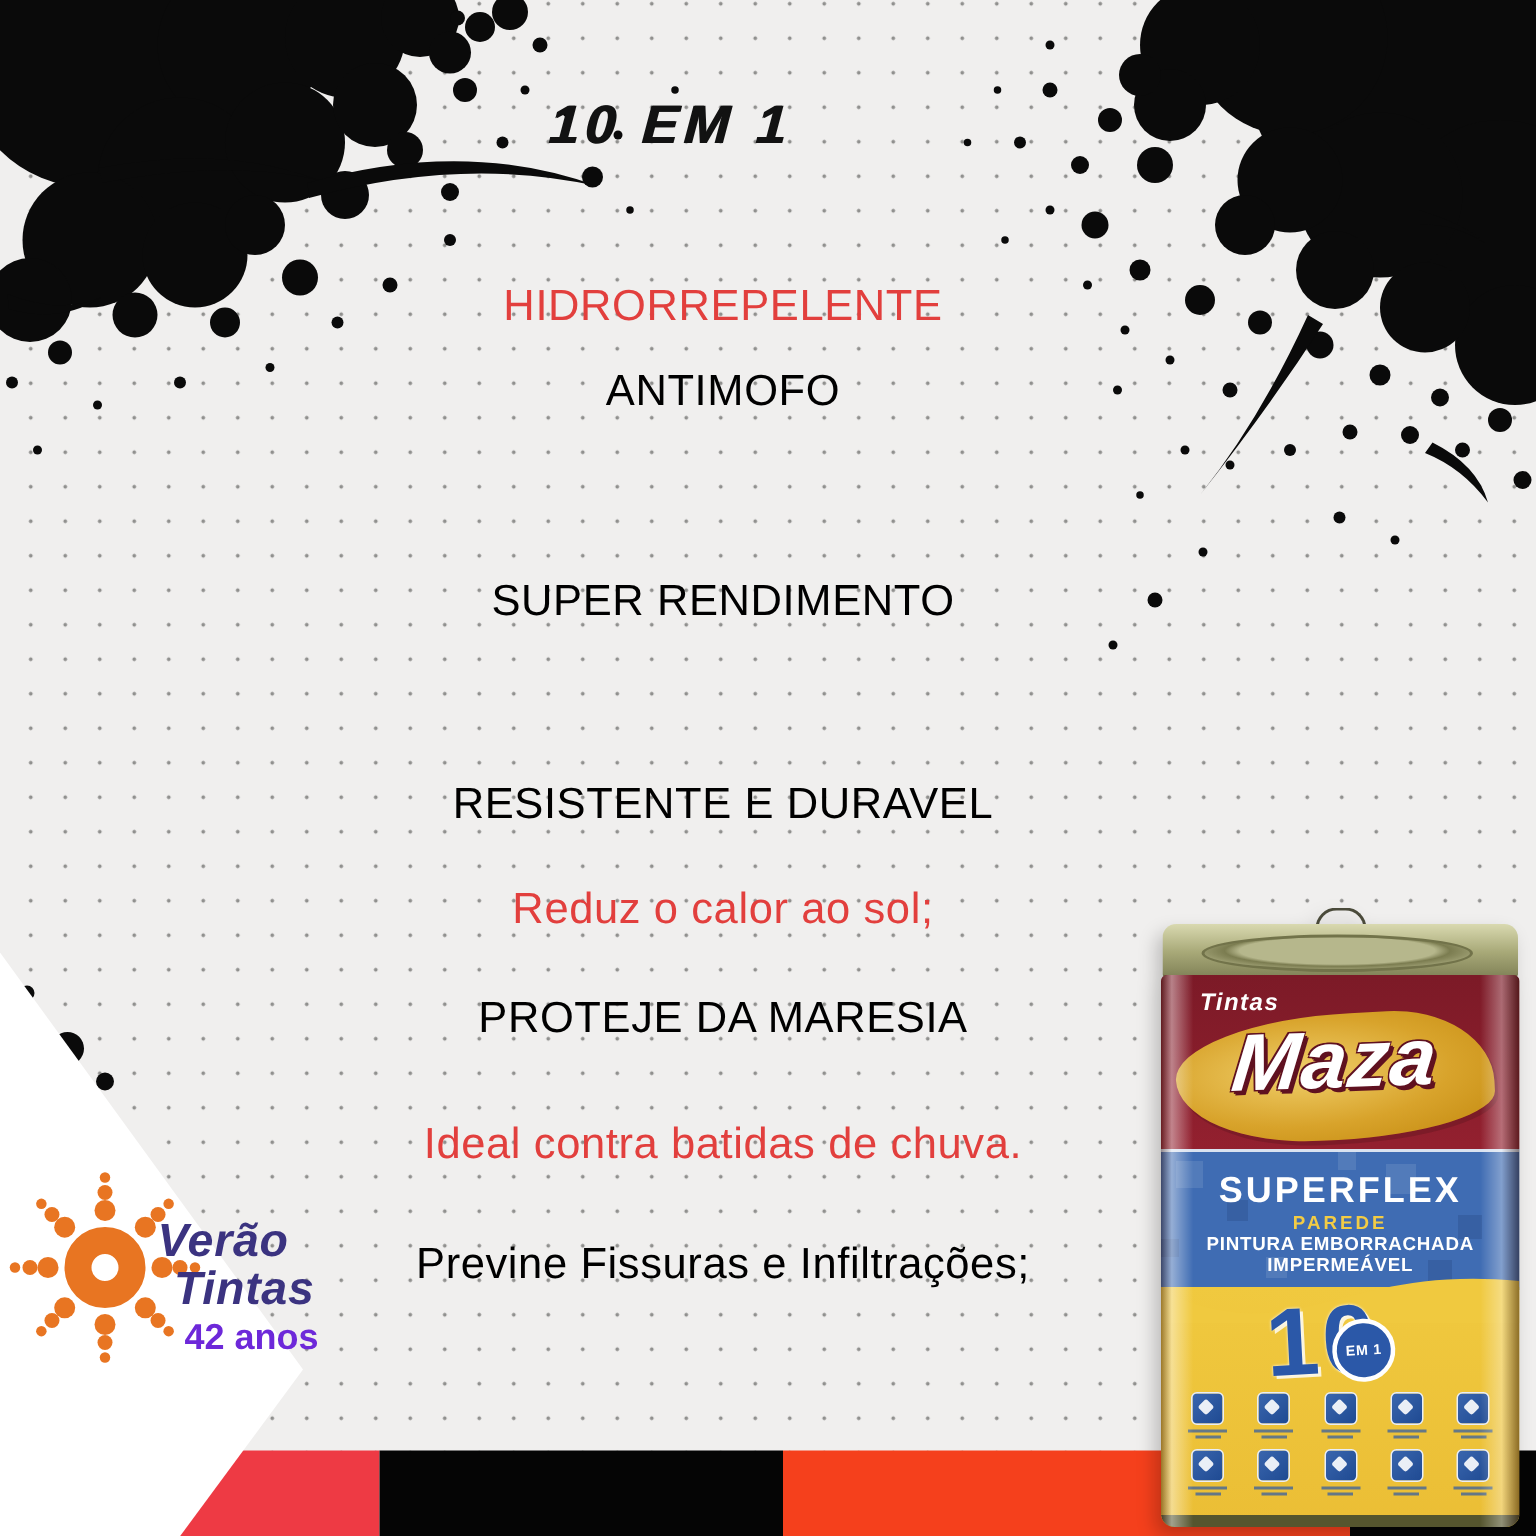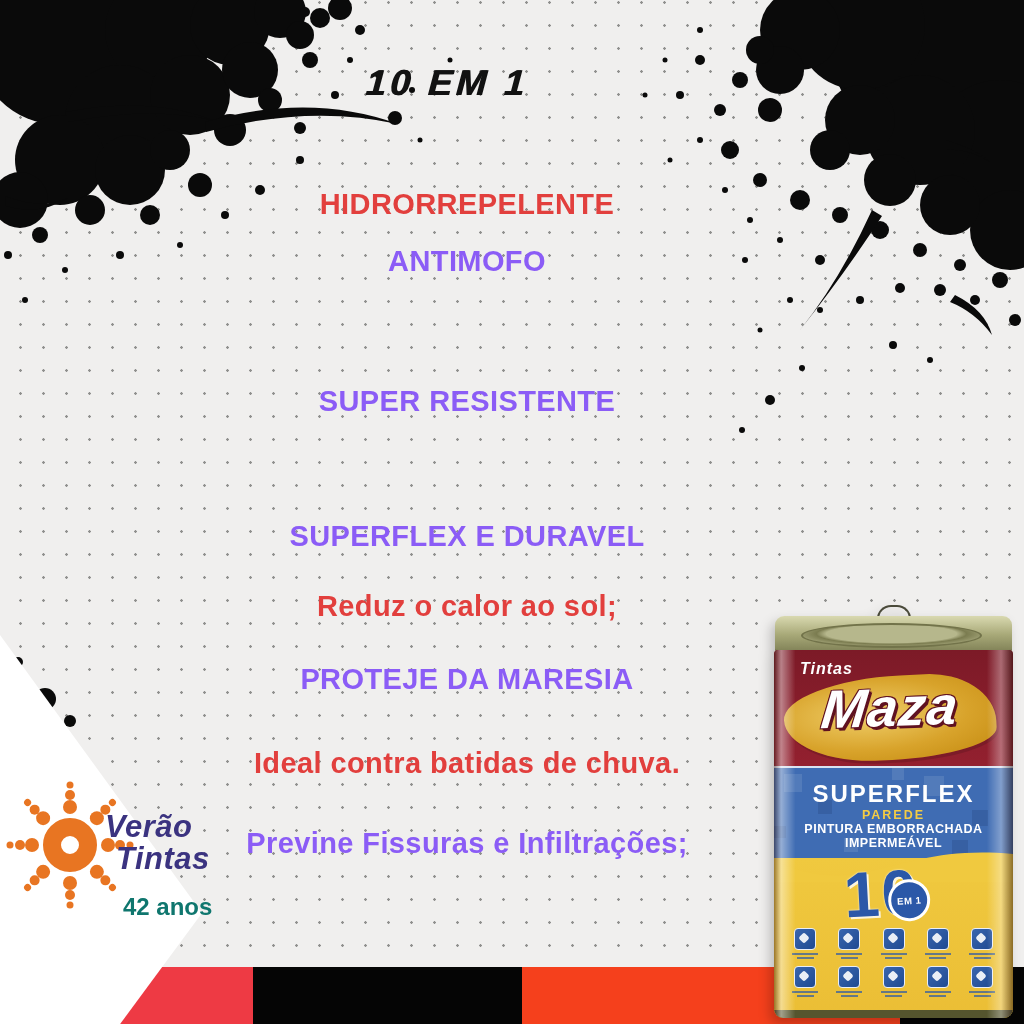--- a/index.html
+++ b/index.html
@@ -6,40 +6,40 @@
   .canvas{position:relative;width:1024px;height:1024px;background:#f0efee;overflow:hidden;
           font-family:"Liberation Sans",sans-serif;}
   .dots{position:absolute;inset:0;z-index:1;
         background-image:radial-gradient(circle,#90908e 1.1px,transparent 1.5px);
         background-size:23px 23px;background-position:9px 14px;}
   .splat{position:absolute;inset:0;z-index:2;}
   
   .title{position:absolute;top:62px;left:0;width:894px;text-align:center;z-index:3;
          font-size:36px;font-weight:bold;font-style:italic;letter-spacing:4px;
          transform:skewX(-4deg);color:#121212;text-shadow:1px 0 #121212;}
-  .feat{position:absolute;left:1px;width:932px;text-align:center;z-index:3;
-        font-size:29px;font-weight:bold;letter-spacing:.4px;}
+  .feat{position:absolute;left:16px;width:932px;text-align:center;z-index:3;
+        font-size:29px;font-weight:normal;letter-spacing:.4px;}
   .c-red{color:#e23f3d;}
-  .c-black{color:#8b5cf6;}
+  .c-black{color:#000000;}
   
   .bar{position:absolute;top:967px;height:57px;z-index:5;}
   .bar-red{left:0;width:253px;background:#ee3a44;}
   .bar-black{left:253px;width:269px;background:#050505;}
   .bar-orange{left:522px;width:378px;background:#f5401c;}
   .bar-black2{left:900px;width:124px;background:#050505;}
   
   .diamond{position:absolute;inset:0;background:#fff;z-index:6;
            clip-path:polygon(0 635px,202px 913px,112px 1035px,0 1035px);}
   .logo{position:absolute;left:10px;top:795px;width:230px;height:130px;z-index:7;}
   .logo .sun{position:absolute;left:-10px;top:-20px;}
   .logo .v1,.logo .v2{position:absolute;font-weight:bold;font-style:italic;font-size:31px;
                       color:#3b3380;letter-spacing:.5px;}
   .logo .v1{left:95px;top:14px;}
   .logo .v2{left:106px;top:46px;}
-  .logo .v3{position:absolute;left:113px;top:98px;font-weight:bold;font-size:24px;color:#0f766e;}
+  .logo .v3{position:absolute;left:113px;top:83px;font-weight:bold;font-size:24px;color:#6d28d9;}
   
   .can{position:absolute;left:774px;top:616px;width:239px;height:402px;z-index:8;
        filter:drop-shadow(-4px 6px 6px rgba(0,0,0,.22));}
   .handle{position:absolute;left:103px;top:-11px;width:30px;height:14px;border:2px solid #4a4a3a;
           border-bottom:none;border-radius:14px 14px 0 0;}
   .lid{position:absolute;left:1px;right:1px;top:0;height:34px;border-radius:9px 9px 3px 3px;
        background:linear-gradient(180deg,#d9d9b0 0%,#a8a978 55%,#84855a 100%);
        border-bottom:2px solid #6c6d44;}
   .lid-oval{position:absolute;left:26px;right:30px;top:7px;height:21px;border-radius:50%;
             border:2px solid #72734a;
@@ -204,22 +204,22 @@
         <circle cx="70" cy="721" r="6"></circle>
       <circle cx="31" cy="729" r="3"></circle>
         <circle cx="57" cy="745" r="2.5"></circle>
     </g>
   </svg>
 
   <div class="title">10 EM 1</div>
 
   <div class="feat c-red" style="top:188px">HIDRORREPELENTE</div>
   <div class="feat c-black" style="top:245px">ANTIMOFO</div>
-  <div class="feat c-black" style="top:385px">SUPER RESISTENTE</div>
-  <div class="feat c-black" style="top:520px">SUPERFLEX E DURAVEL</div>
+  <div class="feat c-black" style="top:385px">SUPER RENDIMENTO</div>
+  <div class="feat c-black" style="top:520px">RESISTENTE E DURAVEL</div>
   <div class="feat c-black" style="top:663px">PROTEJE DA MARESIA</div>
   <div class="feat c-red" style="top:590px">Reduz o calor ao sol;</div>
   <div class="feat c-black" style="top:827px">Previne Fissuras e Infiltrações;</div>
   <div class="feat c-red" style="top:747px">Ideal contra batidas de chuva.</div>
 
   <div class="bar bar-red"></div>
   <div class="bar bar-black"></div>
   <div class="bar bar-orange"></div>
   <div class="bar bar-black2"></div>
 

